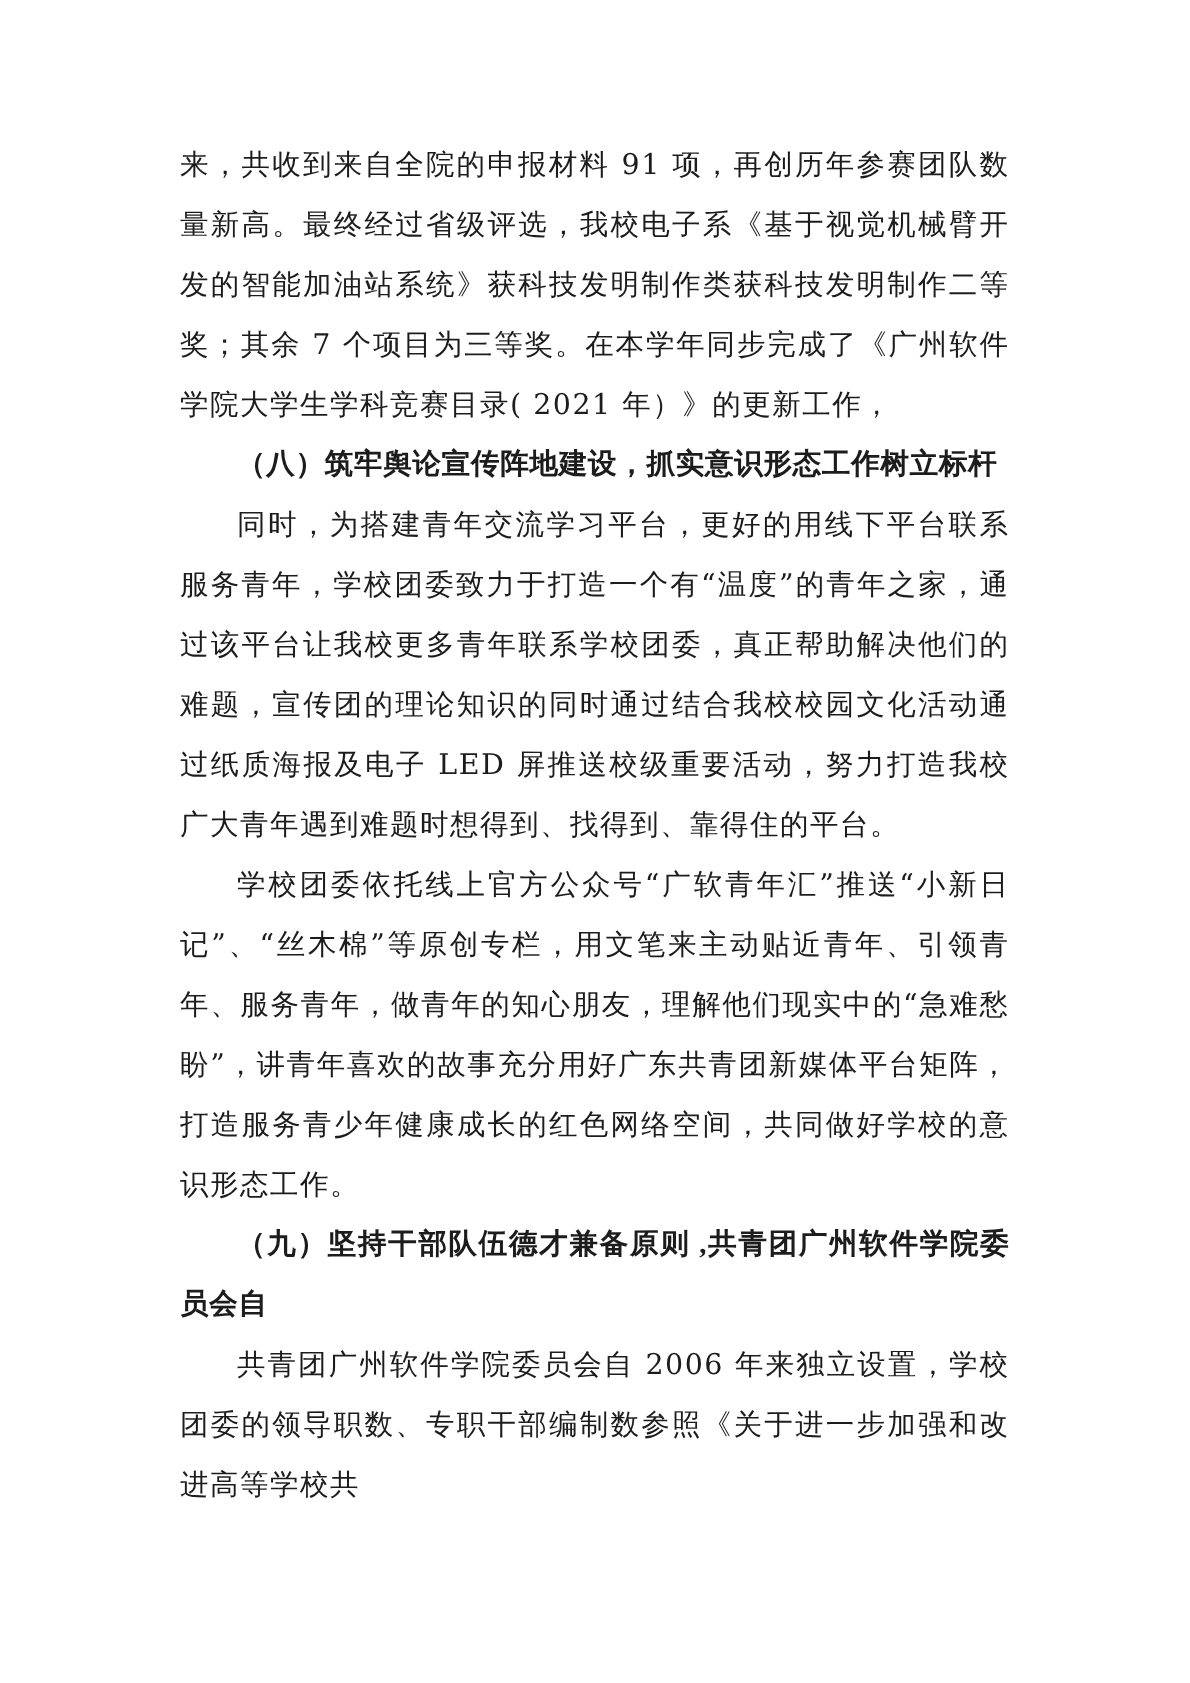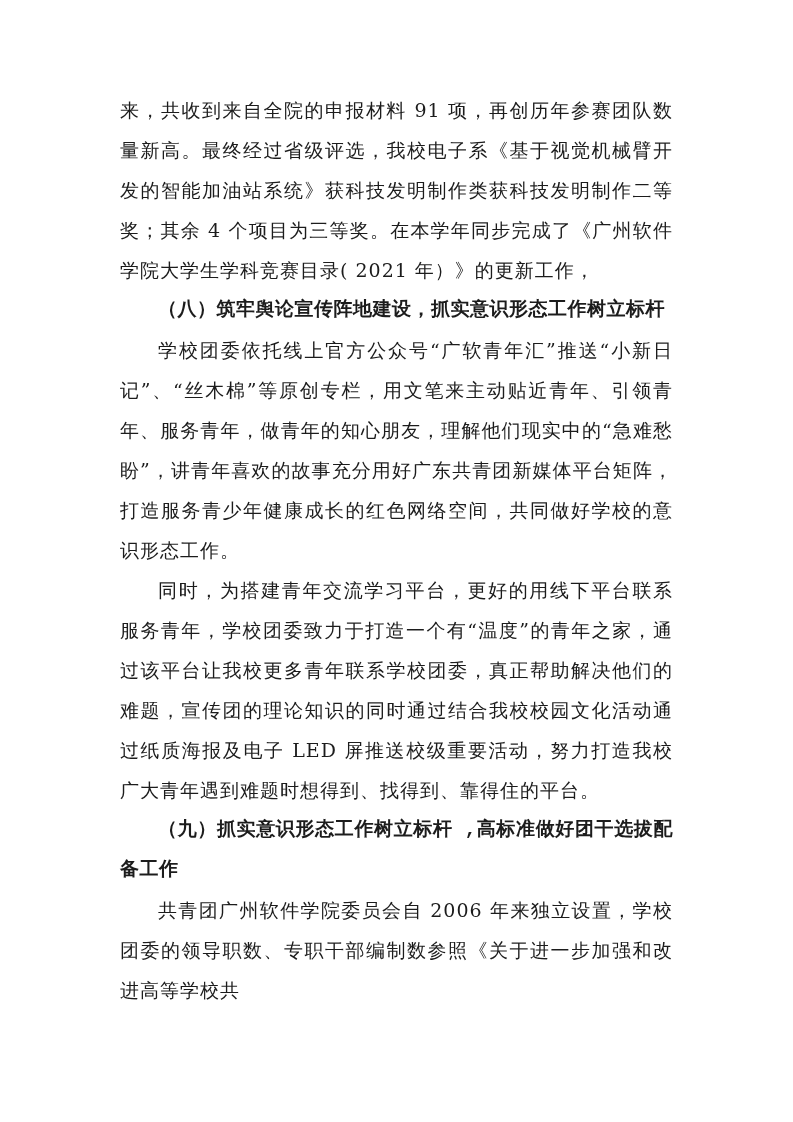--- a/index.html
+++ b/index.html
@@ -27,30 +27,30 @@
     text-align: justify;
   }
   .content p {
     margin: 0;
     text-indent: 2em;
   }
   .content p.no-indent {
     text-indent: 0;
   }
   .content p.heading {
-    font-family: Liberation Mono, monospace;
+    font-family: Liberation Serif, serif;
     font-weight: 700;
     letter-spacing: 0.5px;
   }
 </style>
 </head>
 <body>
 
 <div class="page">
   <div class="content">
-    <p class="no-indent">来，共收到来自全院的申报材料 91 项，再创历年参赛团队数量新高。最终经过省级评选，我校电子系《基于视觉机械臂开发的智能加油站系统》获科技发明制作类获科技发明制作二等奖；其余 4 个项目为三等奖。在本学年同步完成了《广州软件学院大学生学科竞赛目录( 2021 年）》的更新工作，</p>
+    <p class="no-indent">来，共收到来自全院的申报材料 91 项，再创历年参赛团队数量新高。最终经过省级评选，我校电子系《基于视觉机械臂开发的智能加油站系统》获科技发明制作类获科技发明制作二等奖；其余 7 个项目为三等奖。在本学年同步完成了《广州软件学院大学生学科竞赛目录( 2021 年）》的更新工作，</p>
     <p class="heading">（八）筑牢舆论宣传阵地建设，抓实意识形态工作树立标杆</p>
+    <p>同时，为搭建青年交流学习平台，更好的用线下平台联系服务青年，学校团委致力于打造一个有“温度”的青年之家，通过该平台让我校更多青年联系学校团委，真正帮助解决他们的难题，宣传团的理论知识的同时通过结合我校校园文化活动通过纸质海报及电子 LED 屏推送校级重要活动，努力打造我校广大青年遇到难题时想得到、找得到、靠得住的平台。</p>
     <p>学校团委依托线上官方公众号“广软青年汇”推送“小新日记”、“丝木棉”等原创专栏，用文笔来主动贴近青年、引领青年、服务青年，做青年的知心朋友，理解他们现实中的“急难愁盼”，讲青年喜欢的故事充分用好广东共青团新媒体平台矩阵，打造服务青少年健康成长的红色网络空间，共同做好学校的意识形态工作。</p>
-    <p>同时，为搭建青年交流学习平台，更好的用线下平台联系服务青年，学校团委致力于打造一个有“温度”的青年之家，通过该平台让我校更多青年联系学校团委，真正帮助解决他们的难题，宣传团的理论知识的同时通过结合我校校园文化活动通过纸质海报及电子 LED 屏推送校级重要活动，努力打造我校广大青年遇到难题时想得到、找得到、靠得住的平台。</p>
-    <p class="heading">（九）抓实意识形态工作树立标杆 ,高标准做好团干选拔配备工作</p>
+    <p class="heading">（九）坚持干部队伍德才兼备原则 ,共青团广州软件学院委员会自</p>
     <p>共青团广州软件学院委员会自 2006 年来独立设置，学校团委的领导职数、专职干部编制数参照《关于进一步加强和改进高等学校共</p>
   </div>
 </div>
 
 </body></html>

